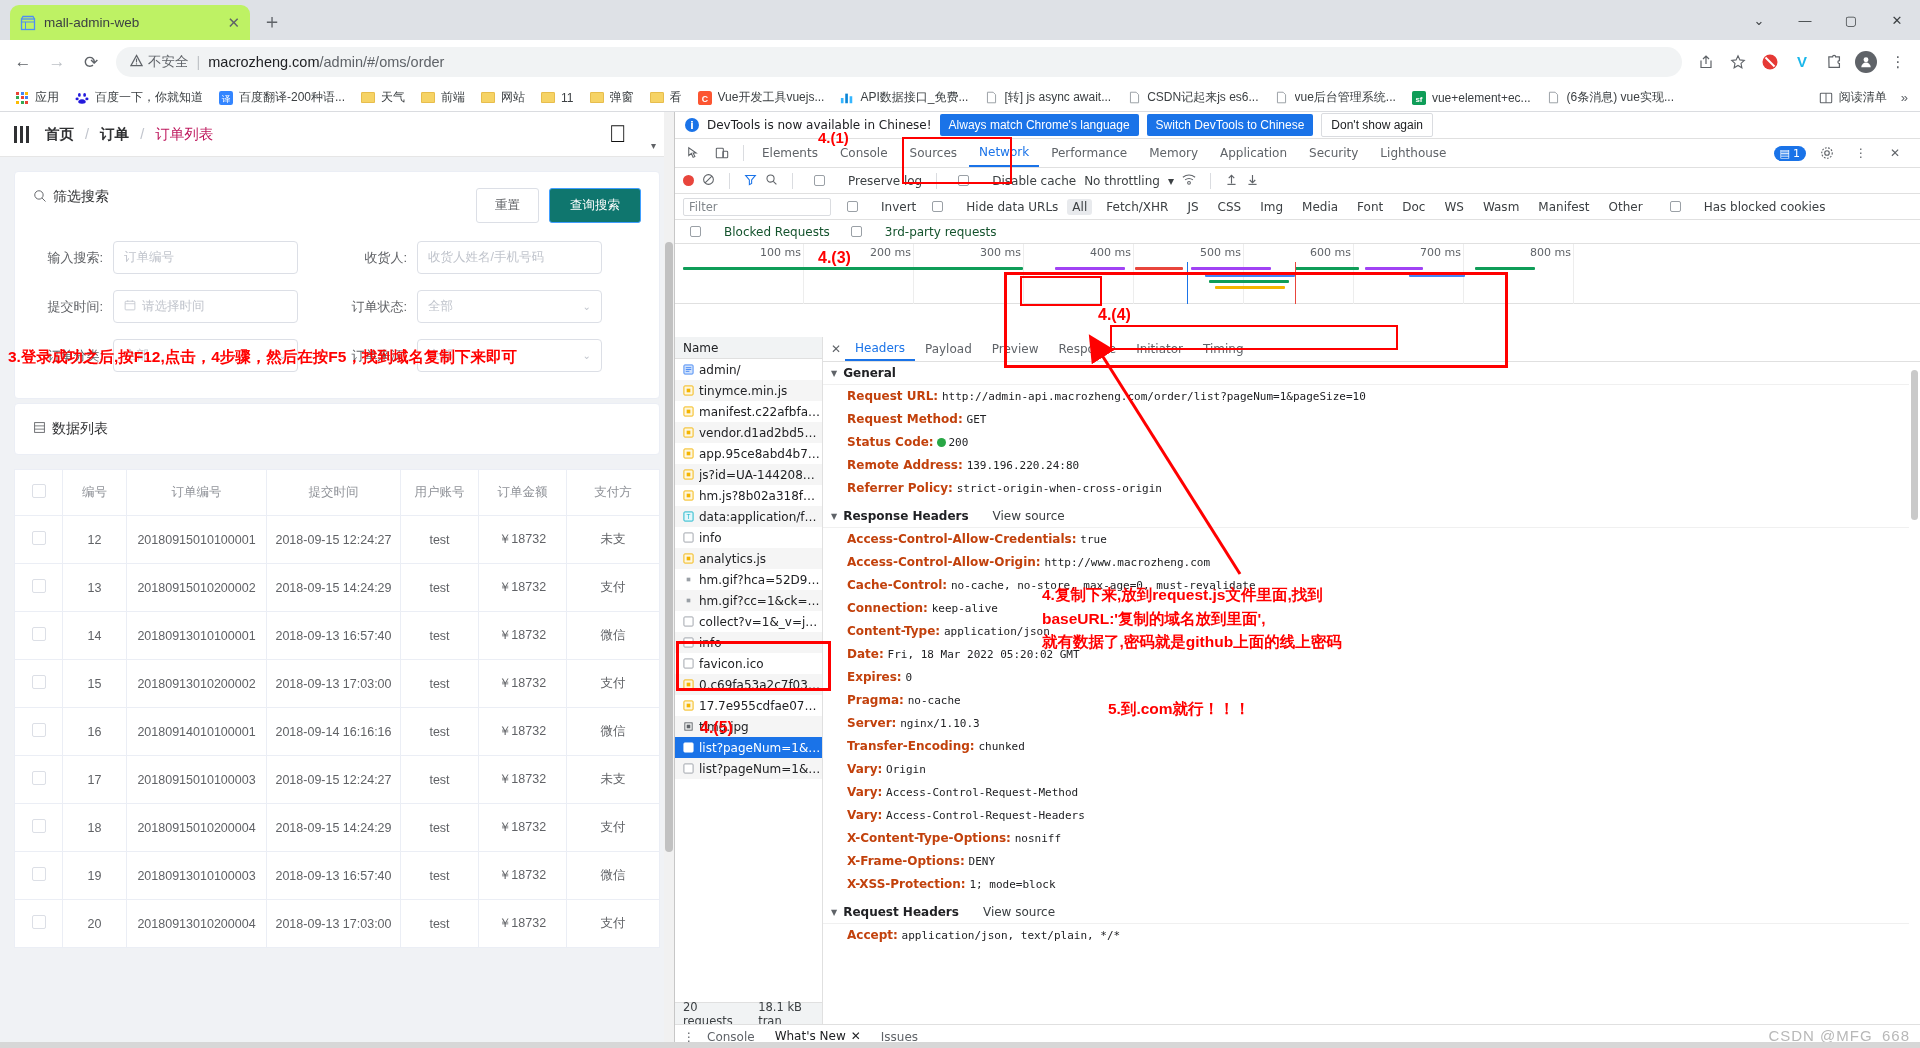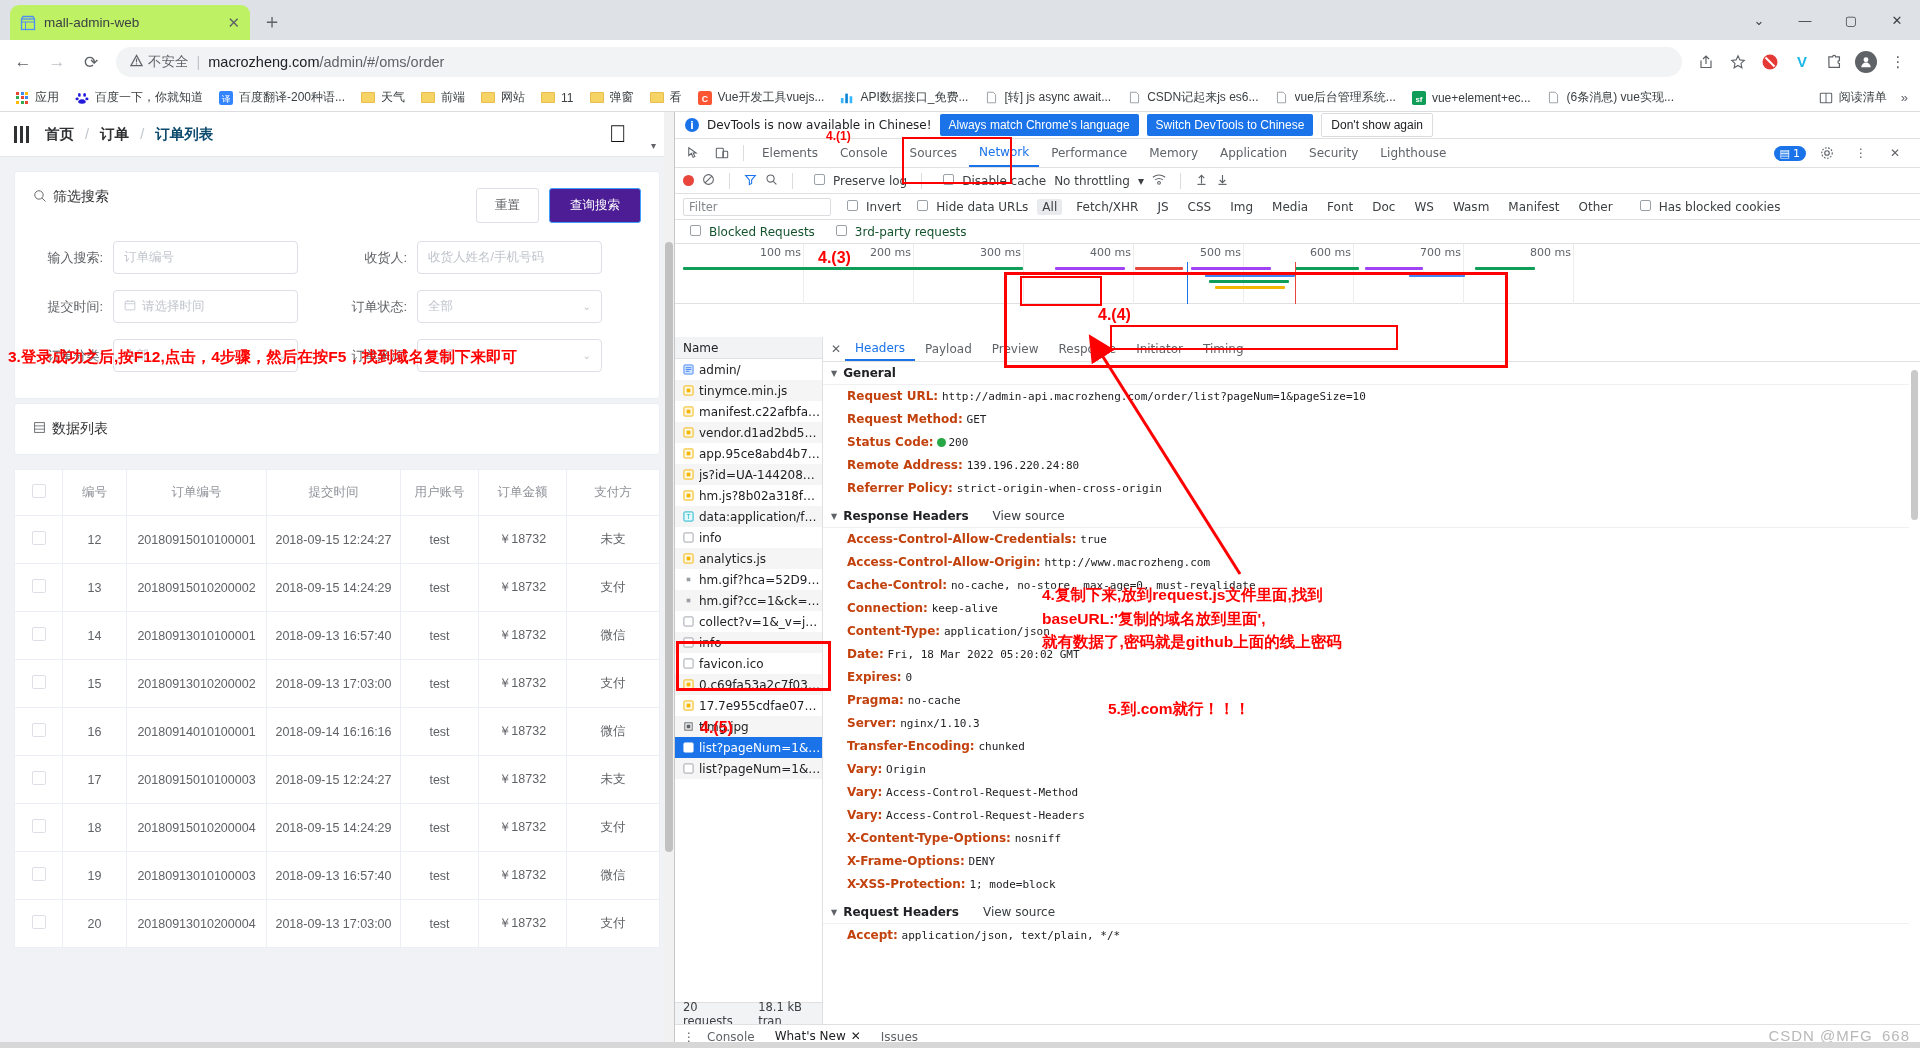--- a/index.html
+++ b/index.html
@@ -66,35 +66,35 @@
     background:#f0f2f5; overflow:hidden;
   }
   .app-header {
     height:45px; background:#fff; display:flex; align-items:center;
     padding-left:14px; gap:16px; border-bottom:1px solid #e6e6e6;
   }
   .ham { display:flex; gap:3px; }
   .ham i { display:block; width:3px; height:17px; background:#303133; }
   .crumb { font-size:14.5px; color:#303133; }
   .crumb .sep { color:#c0c4cc; margin:0 7px; }
-  .crumb .cur { color:#0c4a6e;font-weight:bold; }
+  .crumb .cur { color:#be185d; }
   .crumb b { font-weight:700; }
 
   .card {
     margin:14px 14px 0 14px; background:#fff; border:1px solid #ebeef5;
     border-radius:4px; padding:16px 18px 10px 18px;
   }
   .card-top { display:flex; align-items:flex-start; }
   .card-title { font-size:14px; color:#303133; display:flex; align-items:center; gap:6px; }
   .card-btns { margin-left:auto; display:flex; gap:10px; }
   .btn {
     font-size:12.5px; padding:8px 18px; border-radius:3px; border:1px solid #dcdfe6;
     background:#fff; color:#606266; cursor:pointer;
   }
-  .btn.primary { background:#4c1d95; border-color:#409eff; color:#fff; padding:8px 20px; }
+  .btn.primary { background:#0f766e; border-color:#409eff; color:#fff; padding:8px 20px; }
   .form-grid { margin-top:18px; }
   .form-row { display:flex; margin-bottom:16px; }
   .form-item { display:flex; align-items:center; width:50%; }
   .fi-label { width:80px; text-align:right; font-size:13px; color:#606266; padding-right:10px; white-space:nowrap; }
   .fi-ctrl {
     flex:1; max-width:185px; height:33px; border:1px solid #dcdfe6; border-radius:4px;
     display:flex; align-items:center; padding:0 10px; gap:6px;
     font-size:12.5px; color:#c0c4cc; background:#fff;
   }
   .fi-ctrl.sel { justify-content:space-between; }
@@ -139,21 +139,21 @@
   .dt-tool { width:26px; height:24px; display:flex; align-items:center; justify-content:center; color:#5f6368; }
   .dt-divider { width:1px; height:16px; background:#dadce0; margin:0 6px; }
   .dt-tab { padding:0 10px; height:28px; display:flex; align-items:center; font-size:12px; color:#5f6368; cursor:pointer; }
   .dt-tab.active { color:#1a73e8; border-bottom:2px solid #1a73e8; }
   .dt-tabs-right { margin-left:auto; display:flex; align-items:center; gap:8px; padding-right:6px; }
   .dt-badge { background:#1a73e8; color:#fff; border-radius:8px; padding:1px 6px; font-size:11px; display:flex; align-items:center; gap:3px; }
 
   .dt-toolbar { height:26px; border-bottom:1px solid #e0e0e0; display:flex; align-items:center; padding:0 8px; gap:8px; font-size:12px; color:#3c4043; }
   .rec-dot { width:11px; height:11px; border-radius:50%; background:#e8453c; }
   .chk { width:11px; height:11px; border:1px solid #9aa0a6; border-radius:2px; background:#fff; display:inline-block; vertical-align:-1px; }
-  .lbl { display:flex; align-items:flex-start; gap:8px; white-space:nowrap;padding-left:7px; }
+  .lbl { display:flex; align-items:center; gap:23px; white-space:nowrap;padding-left:7px; }
 
   .dt-filterbar { height:26px; border-bottom:1px solid #e0e0e0; display:flex; align-items:center; padding:0 8px; gap:9px; font-size:12px; color:#3c4043; }
   .filter-input { width:148px; height:18px; border:1px solid #dadce0; border-radius:2px; padding:0 5px; font-size:11.5px; color:#80868b; display:flex; align-items:center; }
   .ftype { padding:1px 5px; border-radius:3px; cursor:pointer; }
   .ftype.active { background:#e8eaed; }
 
   .dt-filterbar2 { height:24px; border-bottom:1px solid #e0e0e0; display:flex; align-items:center; padding:0 8px; gap:14px; font-size:12px; color:#14532d; }
 
   .overview { height:60px; border-bottom:1px solid #e0e0e0; position:relative; background:#fff; }
   .ov-ticks { position:absolute; left:0; top:0; width:100%; height:18px; }
@@ -1052,21 +1052,21 @@
     </div>
   </div>
 
   <div class="redbox" style="left:902px; top:137px; width:110px; height:47px;"></div>
   <div class="redbox thick" style="left:1004px; top:272px; width:504px; height:96px;"></div>
   <div class="redbox" style="left:1020px; top:276px; width:82px; height:30px;"></div>
   <div class="redbox" style="left:1110px; top:325px; width:288px; height:25px;"></div>
   <div class="redbox thick" style="left:676px; top:641px; width:155px; height:50px;"></div>
 
   <div class="ann" style="left:8px; top:347px; font-size:15.5px;">3.登录成功之后,按F12,点击，4步骤，然后在按F5，找到域名复制下来即可</div>
-  <div class="ann" style="left:818px; top:129px; font-size:12px;margin-left:8px;">4.(1)</div>
+  <div class="ann" style="left:818px; top:129px; font-size:15px;">4.(1)</div>
   <div class="ann" style="left:818px; top:249px; font-size:16px;">4.(3)</div>
   <div class="ann" style="left:1098px; top:306px; font-size:16px;">4.(4)</div>
   <div class="ann" style="left:700px; top:719px; font-size:16px;">4.(5)</div>
   <div class="ann" style="left:1042px; top:585px; font-size:15.5px;">4.复制下来,放到request.js文件里面,找到</div>
   <div class="ann" style="left:1042px; top:609px; font-size:15.5px;">baseURL:'复制的域名放到里面',</div>
   <div class="ann" style="left:1042px; top:632px; font-size:15.5px;">就有数据了,密码就是github上面的线上密码</div>
   <div class="ann" style="left:1108px; top:699px; font-size:15.5px;">5.到.com就行！！！</div>
 
   <svg class="arrows">
     <defs>

